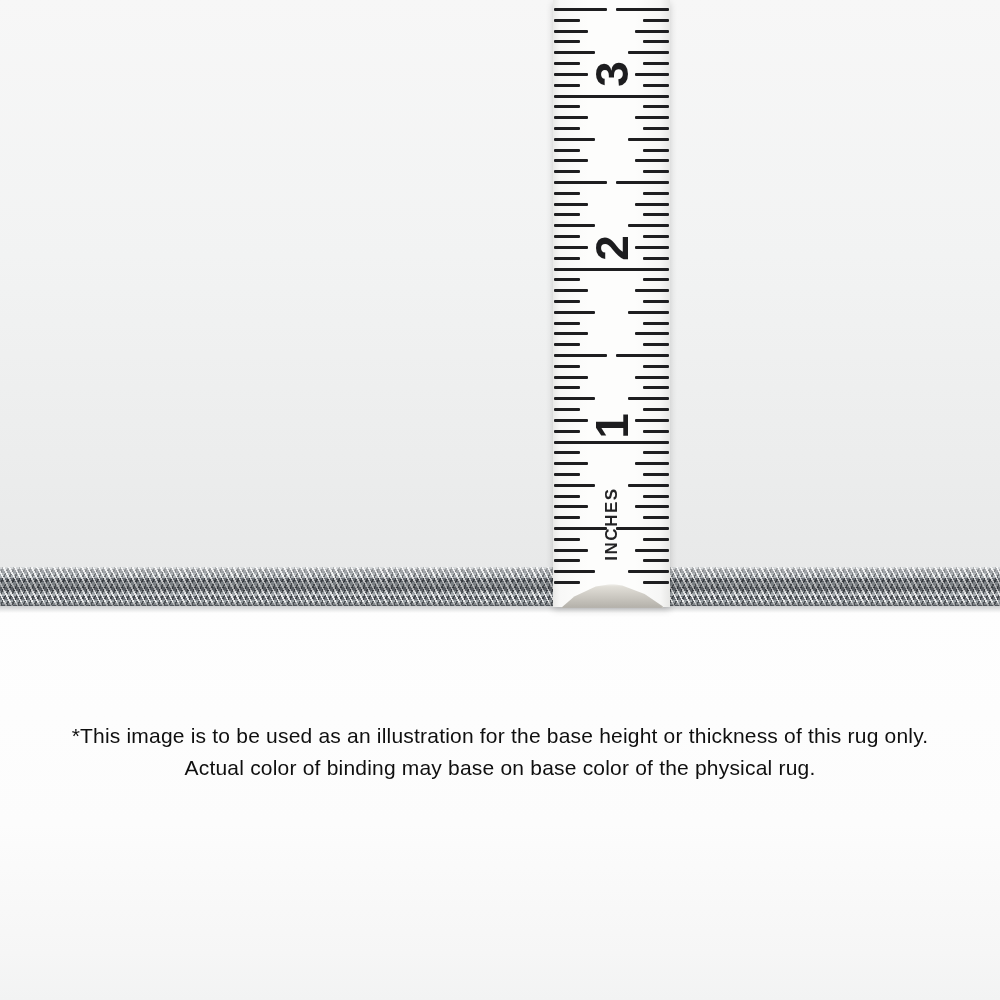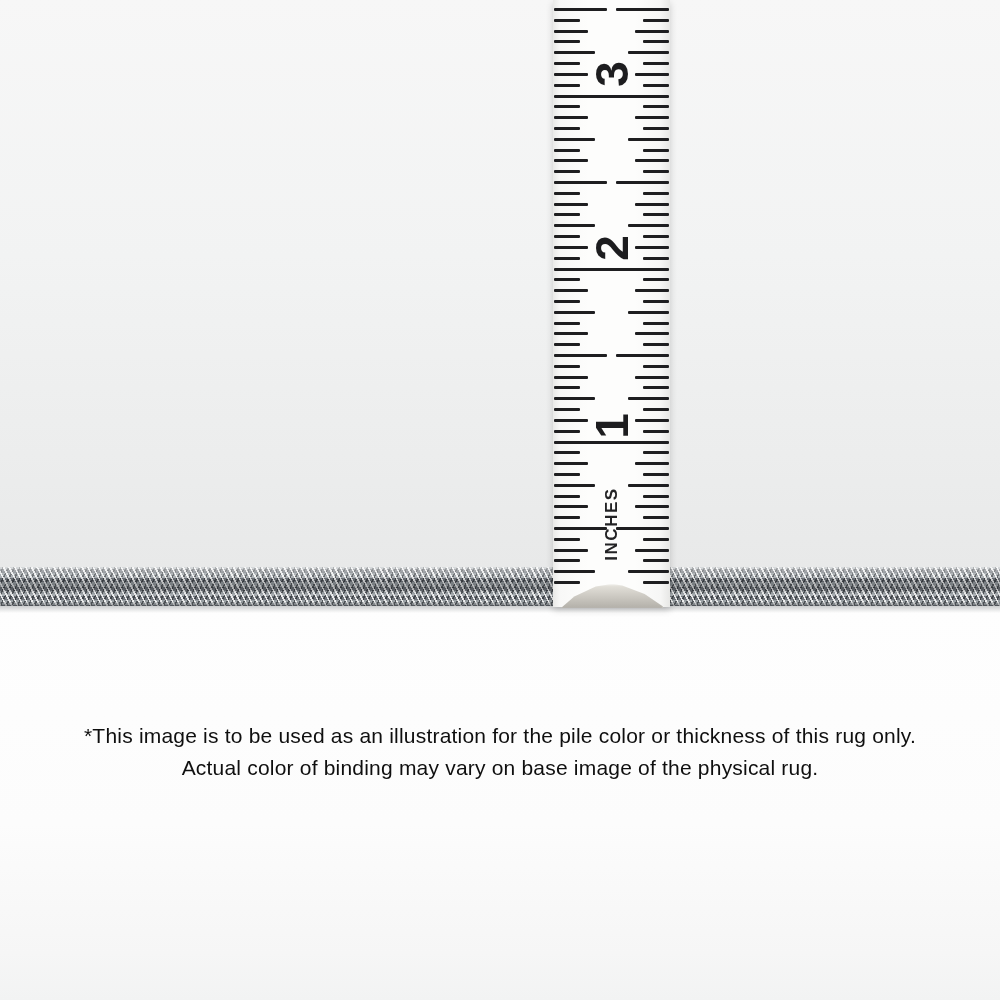--- a/index.html
+++ b/index.html
@@ -191,17 +191,17 @@
     <div class="inch-num" style="top:48px">3</div>
     <div class="inch-num" style="top:222px">2</div>
     <div class="inch-num" style="top:400px">1</div>
 
     <div class="inches-label">INCHES</div>
 
     <div class="metal-tip"></div>
   </div>
 
   <div class="disclaimer">
-    <div>*This image is to be used as an illustration for the pile color or thickness of this rug only.</div>
-    <div>Actual color of binding may vary on base image of the physical rug.</div>
+    <div>*This image is to be used as an illustration for the base height or thickness of this rug only.</div>
+    <div>Actual color of binding may base on base color of the physical rug.</div>
   </div>
 
 </div>
 
 </body></html>

